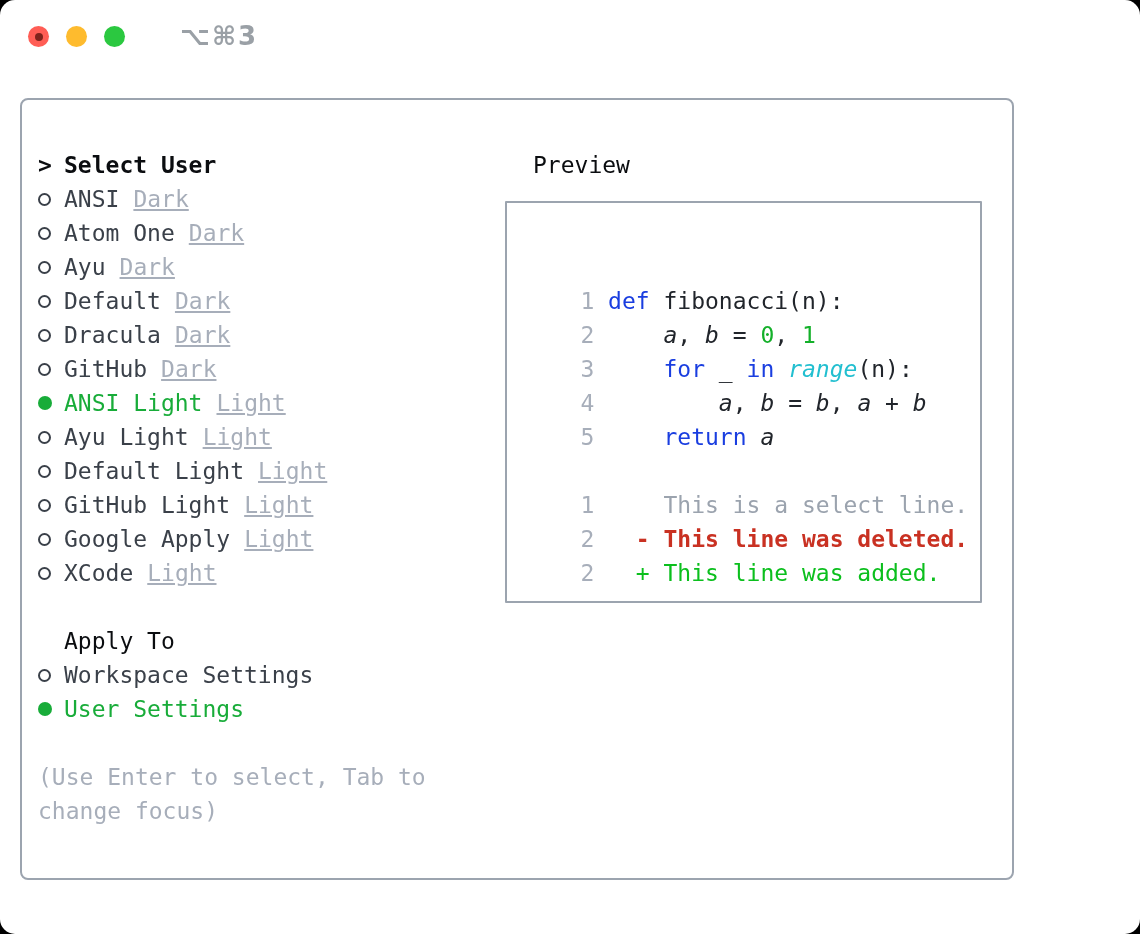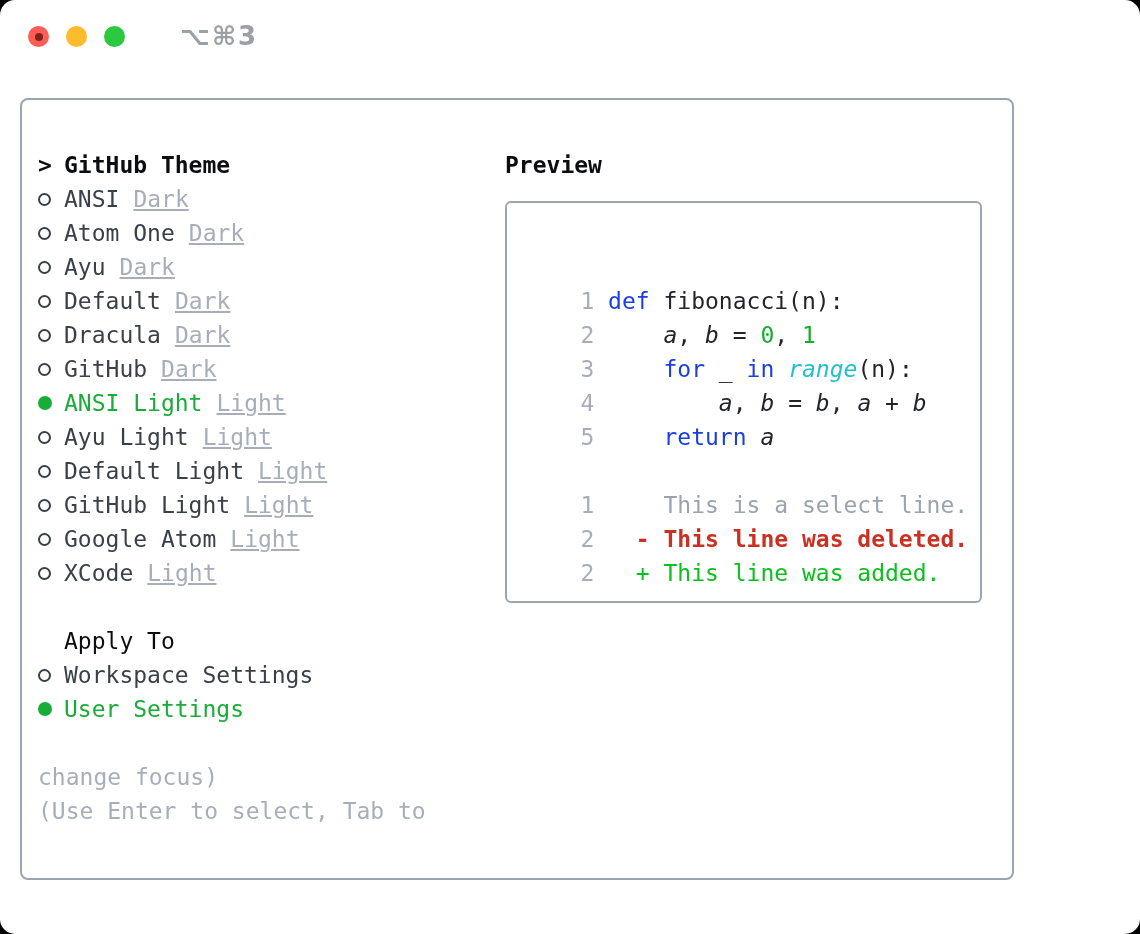--- a/index.html
+++ b/index.html
@@ -34,24 +34,24 @@
   .bullet.selected{width:14px;height:14px;border:none;background:var(--accent-green,#18ac39);}
   .hdr{font-weight:bold;color:var(--ink,#0b0d10);}
   .hdr-plain{font-weight:normal;color:var(--ink,#0b0d10);}
   .opt-name{color:var(--item-ink,#3a4049);}
   .opt-name.selected{color:var(--accent-green,#18ac39);}
   .opt-variant{color:var(--muted,#a7aeba);margin-left:14px;text-decoration:underline;}
   .spacer{height:34px;}
   .help-line{height:34px;line-height:34px;font-size:23px;color:var(--muted,#a7aeba);white-space:pre;}
   
   .preview-col{position:absolute;left:483px;top:48px;width:490px;}
-  .preview-hdr{height:34px;line-height:34px;font-size:23px;font-weight:bold;color:var(--ink,#0b0d10);}
+  .preview-hdr{height:34px;line-height:34px;font-size:23px;font-weight:normal;color:var(--ink,#0b0d10);margin-left:28px;}
   .code-box{
     margin-top:19px;width:477px;height:402px;box-sizing:border-box;
-    border:2px solid var(--border,#9ca4af);border-radius:6px;background:#fff;
+    border:2px solid var(--border,#9ca4af);border-radius:1px;background:#fff;
     padding:47px 0 0 18px;overflow:hidden;
   }
   .code-line{height:34px;line-height:34px;font-size:23px;white-space:pre;}
   .gutter{display:inline-block;width:1ch;text-align:right;margin-right:1ch;
     color:var(--muted,#a7aeba);}
   .token{white-space:pre;}
   .token-plain{color:var(--code-ink,#21252b);}
   .token-kw{color:var(--kw,#1a3ee0);}
   .token-var{color:var(--code-ink,#21252b);font-style:italic;}
   .token-num{color:var(--num,#14b02a);}
@@ -74,21 +74,21 @@
     <span class="window-title">⌥⌘3</span>
   </div>
 
   <div class="panel">
 
     <div class="left-col">
       <div class="row">
         <span class="bullet-slot">
           <span class="caret">&gt;</span>
         </span>
-        <span class="hdr">GitHub Theme</span>
+        <span class="hdr">Select User</span>
       </div>
 
       <div>
   <div class="row">
     <span class="bullet-slot">
       <span class="bullet"></span>
     </span>
     <span class="opt-name">ANSI</span>
     <span class="opt-variant">Dark</span>
   </div>
@@ -162,21 +162,21 @@
       <span class="bullet"></span>
     </span>
     <span class="opt-name">GitHub Light</span>
     <span class="opt-variant">Light</span>
   </div>
 
   <div class="row">
     <span class="bullet-slot">
       <span class="bullet"></span>
     </span>
-    <span class="opt-name">Google Atom</span>
+    <span class="opt-name">Google Apply</span>
     <span class="opt-variant">Light</span>
   </div>
 
   <div class="row">
     <span class="bullet-slot">
       <span class="bullet"></span>
     </span>
     <span class="opt-name">XCode</span>
     <span class="opt-variant">Light</span>
   </div>
@@ -201,23 +201,23 @@
     <span class="bullet-slot">
       <span class="bullet selected"></span>
     </span>
     <span class="opt-name selected">User Settings</span>
   </div>
 </div>
 
       <div class="spacer"></div>
 
       <div>
+  <div class="help-line">(Use Enter to select, Tab to</div>
+
   <div class="help-line">change focus)</div>
-
-  <div class="help-line">(Use Enter to select, Tab to</div>
 </div>
     </div>
 
     <div class="preview-col">
       <div class="preview-hdr">Preview</div>
       <div class="code-box">
         <div>
   <div class="code-line">
     <span class="gutter">1</span><span class="tokens"><span class="token token-kw">def</span><span class="token token-plain"> fibonacci(n):</span></span>
   </div>

